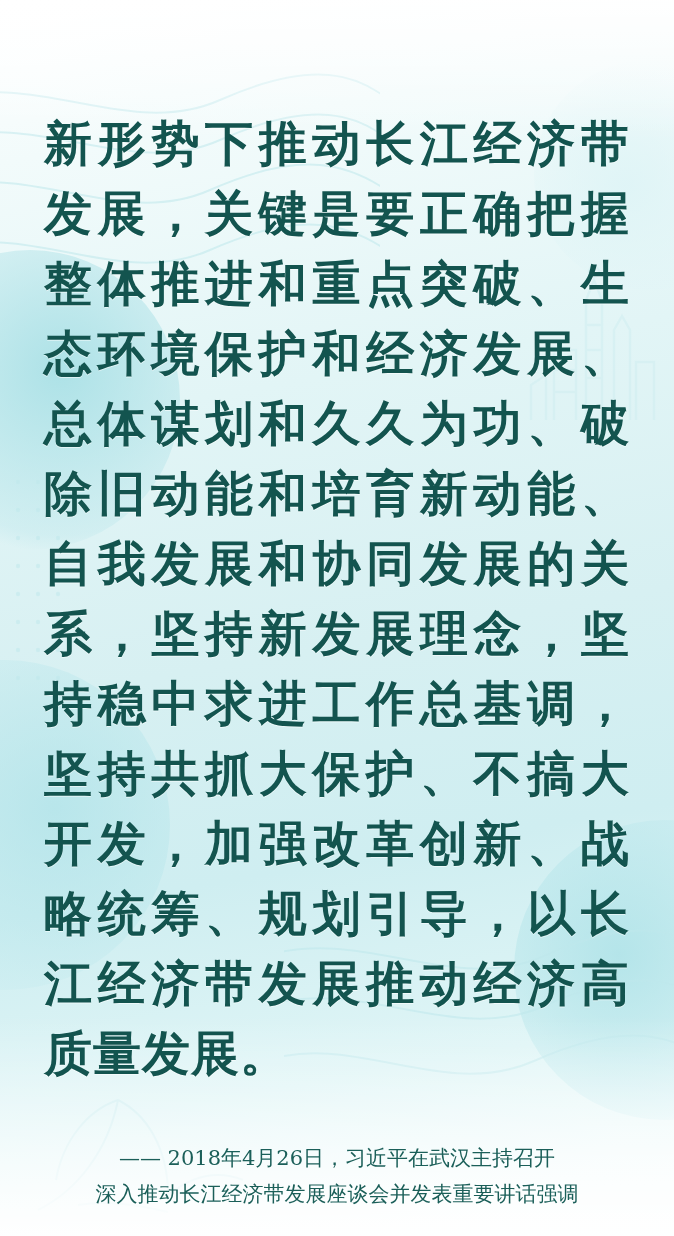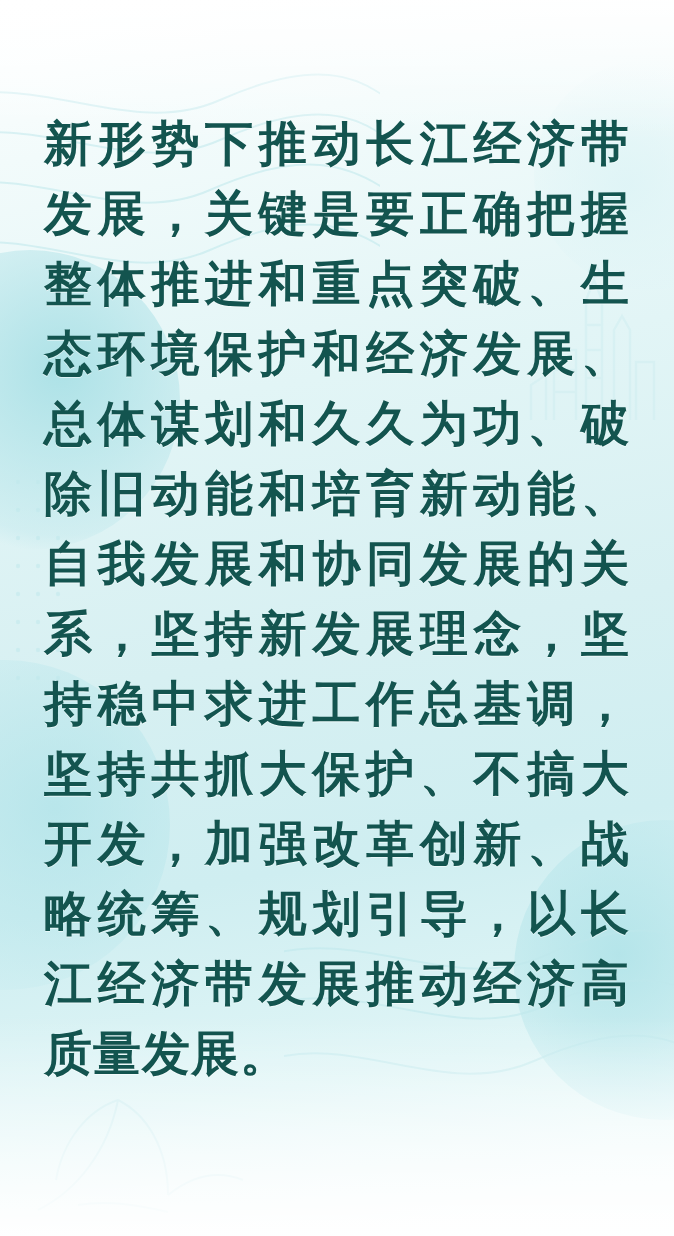--- a/index.html
+++ b/index.html
@@ -217,15 +217,19 @@
       <path d="M150 155 C 175 135, 200 130, 225 140"></path>
       <path d="M60 165 C 90 160, 120 165, 150 172"></path>
     </g>
   </svg>
 
   <div class="mist-top"></div>
   <div class="mist-bottom"></div>
 
   <div class="content">
     <p class="quote-body">新形势下推动长江经济带发展，关键是要正确把握整体推进和重点突破、生态环境保护和经济发展、总体谋划和久久为功、破除旧动能和培育新动能、自我发展和协同发展的关系，坚持新发展理念，坚持稳中求进工作总基调，坚持共抓大保护、不搞大开发，加强改革创新、战略统筹、规划引导，以长江经济带发展推动经济高质量发展。</p>
+    <div class="attribution">
+      <span class="line1">—— 2018年4月26日，习近平在武汉主持召开</span>
+      <span class="line2">深入推动长江经济带发展座谈会并发表重要讲话强调</span>
+    </div>
   </div>
 
 </div>
 
 </body></html>

